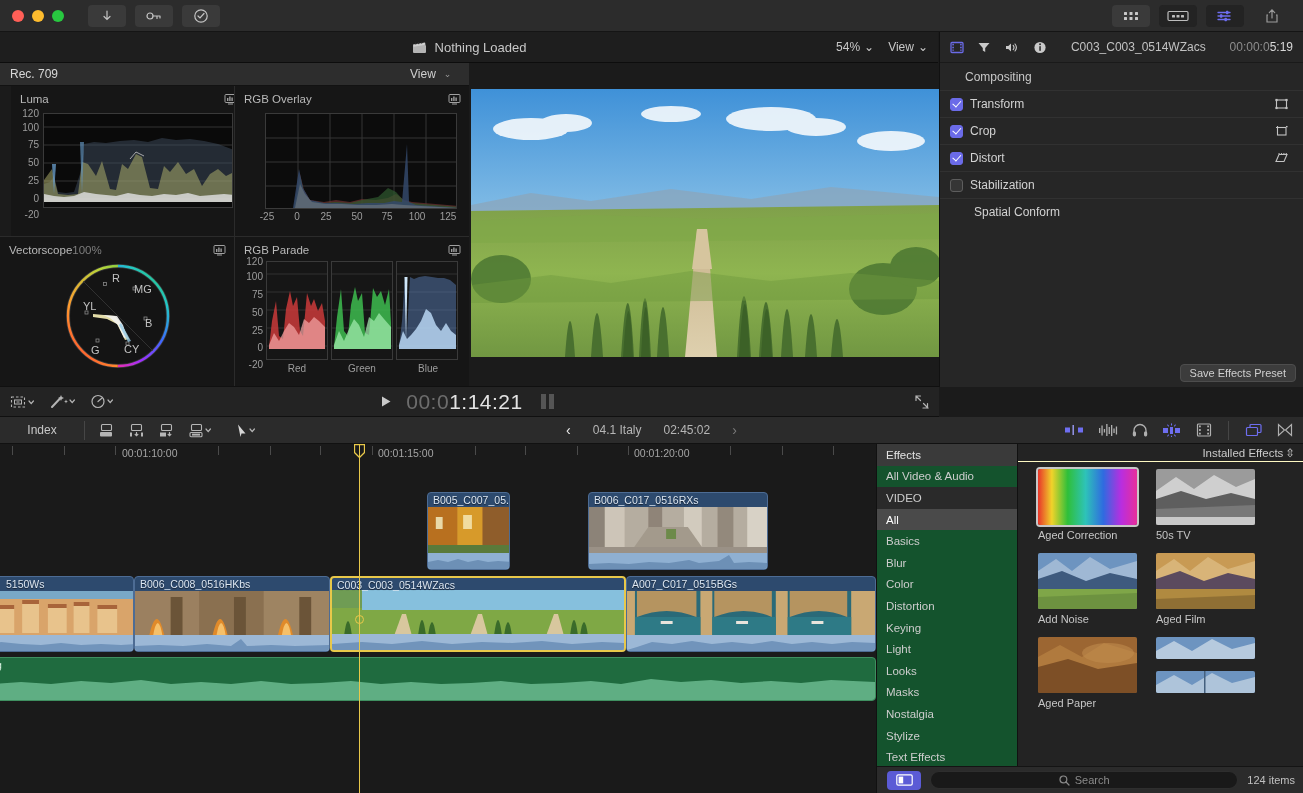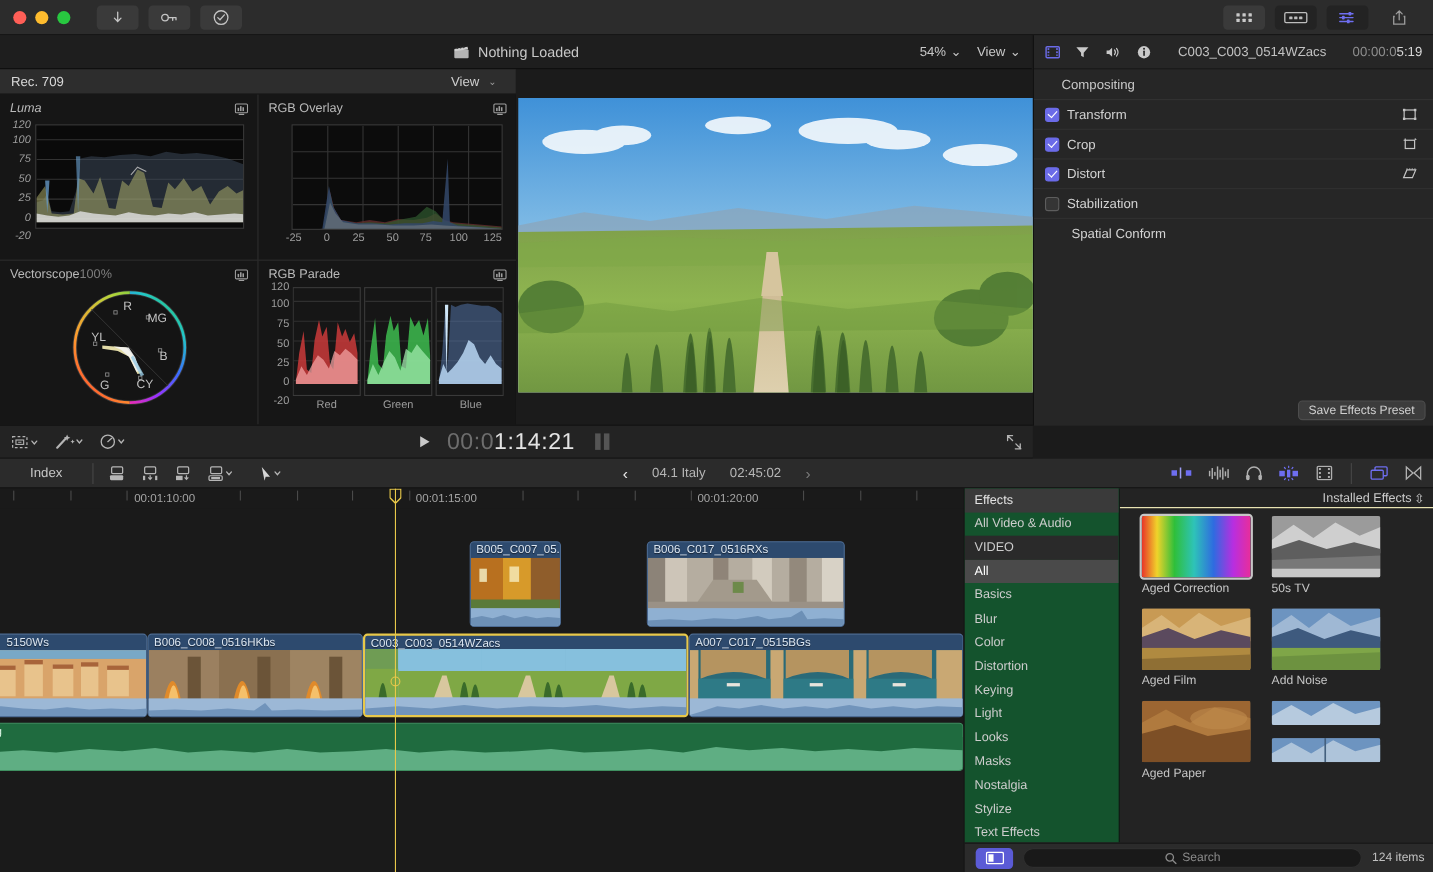--- a/index.html
+++ b/index.html
@@ -62,21 +62,21 @@
 
   
   .scopes{ position:absolute; left:0; top:63px; width:469px; height:323px; background:#1b1b1b; }
   .scope-bar{ height:23px; background:#2d2d2d; border-bottom:1px solid #121212;
     display:flex; align-items:center; }
   .scope-bar .rec{ margin-left:10px; color:#d8d8d8; font-size:12px; }
   .scope-bar .vw{ position:absolute; left:410px; display:flex; align-items:center; gap:4px;
     color:#cfcfcf; font-size:12px; }
   .quad{ position:absolute; top:23px; left:0; width:469px; height:300px; }
   .cell{ position:absolute; background:#161616; }
-  .cell.tl2{ left:0; top:0; width:234px; height:150px;font-style:italic; }
+  .cell.tl2{ left:11px; top:0; width:234px; height:150px; }
   .cell.tr2{ left:235px; top:0; width:234px; height:150px; }
   .cell.bl2{ left:0; top:151px; width:234px; height:149px; }
   .cell.br2{ left:235px; top:151px; width:234px; height:149px; }
   .cell-title{ position:absolute; left:9px; top:7px; color:#b9b9b9; font-size:11.5px; }
   .cell-title .pct{ color:#7e7e7e; }
   .scope-ico{ position:absolute; right:8px; top:7px; }
   .vdiv{ position:absolute; left:234px; top:0; width:1px; height:300px; background:#2b2b2b; }
   .hdiv{ position:absolute; left:0; top:150px; width:469px; height:1px; background:#2b2b2b; }
   .axis-y{ position:absolute; font-size:10px; color:#9d9d9d; text-align:right; width:26px; }
   .axis-x{ position:absolute; font-size:10px; color:#9d9d9d; text-align:center; }
@@ -1102,41 +1102,41 @@
                 <path d="M0 40 L99 36 L99 56 L0 56 Z" fill="#787878"></path>
                 <rect x="0" y="48" width="99" height="8" fill="#c8c8c8"></rect>
               </svg>
           </div>
           <div class="fxlabel">50s TV</div>
         </div>
 
         <div class="fxcell">
           <div class="fxthumb">
             <svg width="99" height="56" viewBox="0 0 99 56" preserveAspectRatio="none">
+                <rect width="99" height="56" fill="#6d94c0"></rect>
+                <path d="M0 18 L18 6 L34 18 L52 4 L72 16 L99 8 L99 30 L0 30 Z" fill="#9fb8d4"></path>
+                <path d="M0 26 L24 18 L48 28 L72 20 L99 26 L99 40 L0 40 Z" fill="#3e5a7e"></path>
+                <rect x="0" y="36" width="99" height="20" fill="#7fa648"></rect>
+                <path d="M0 44 L99 40 L99 56 L0 56 Z" fill="#6d9240"></path>
+              </svg>
+          </div>
+          <div class="fxlabel">Add Noise</div>
+        </div>
+
+        <div class="fxcell">
+          <div class="fxthumb">
+            <svg width="99" height="56" viewBox="0 0 99 56" preserveAspectRatio="none">
                 <rect width="99" height="56" fill="#c89a54"></rect>
                 <path d="M0 18 L18 6 L34 18 L52 4 L72 16 L99 8 L99 30 L0 30 Z" fill="#d8b478"></path>
                 <path d="M0 26 L24 18 L48 28 L72 20 L99 26 L99 40 L0 40 Z" fill="#5b4a5e"></path>
                 <rect x="0" y="36" width="99" height="20" fill="#b08a40"></rect>
                 <path d="M0 46 L99 42 L99 56 L0 56 Z" fill="#8f6f34"></path>
               </svg>
           </div>
           <div class="fxlabel">Aged Film</div>
-        </div>
-
-        <div class="fxcell">
-          <div class="fxthumb">
-            <svg width="99" height="56" viewBox="0 0 99 56" preserveAspectRatio="none">
-                <rect width="99" height="56" fill="#6d94c0"></rect>
-                <path d="M0 18 L18 6 L34 18 L52 4 L72 16 L99 8 L99 30 L0 30 Z" fill="#9fb8d4"></path>
-                <path d="M0 26 L24 18 L48 28 L72 20 L99 26 L99 40 L0 40 Z" fill="#3e5a7e"></path>
-                <rect x="0" y="36" width="99" height="20" fill="#7fa648"></rect>
-                <path d="M0 44 L99 40 L99 56 L0 56 Z" fill="#6d9240"></path>
-              </svg>
-          </div>
-          <div class="fxlabel">Add Noise</div>
         </div>
 
         <div class="fxcell">
           <div class="fxthumb">
             <svg width="99" height="56" viewBox="0 0 99 56" preserveAspectRatio="none">
                 <rect width="99" height="56" fill="#9c6632"></rect>
                 <path d="M0 20 L22 8 L44 20 L66 6 L99 16 L99 36 L0 36 Z" fill="#b07a3e"></path>
                 <path d="M0 30 L30 22 L60 32 L99 26 L99 56 L0 56 Z" fill="#7d4f26"></path>
                 <ellipse cx="70" cy="16" rx="26" ry="10" fill="#c08a4c" opacity="0.6"></ellipse>
               </svg>

